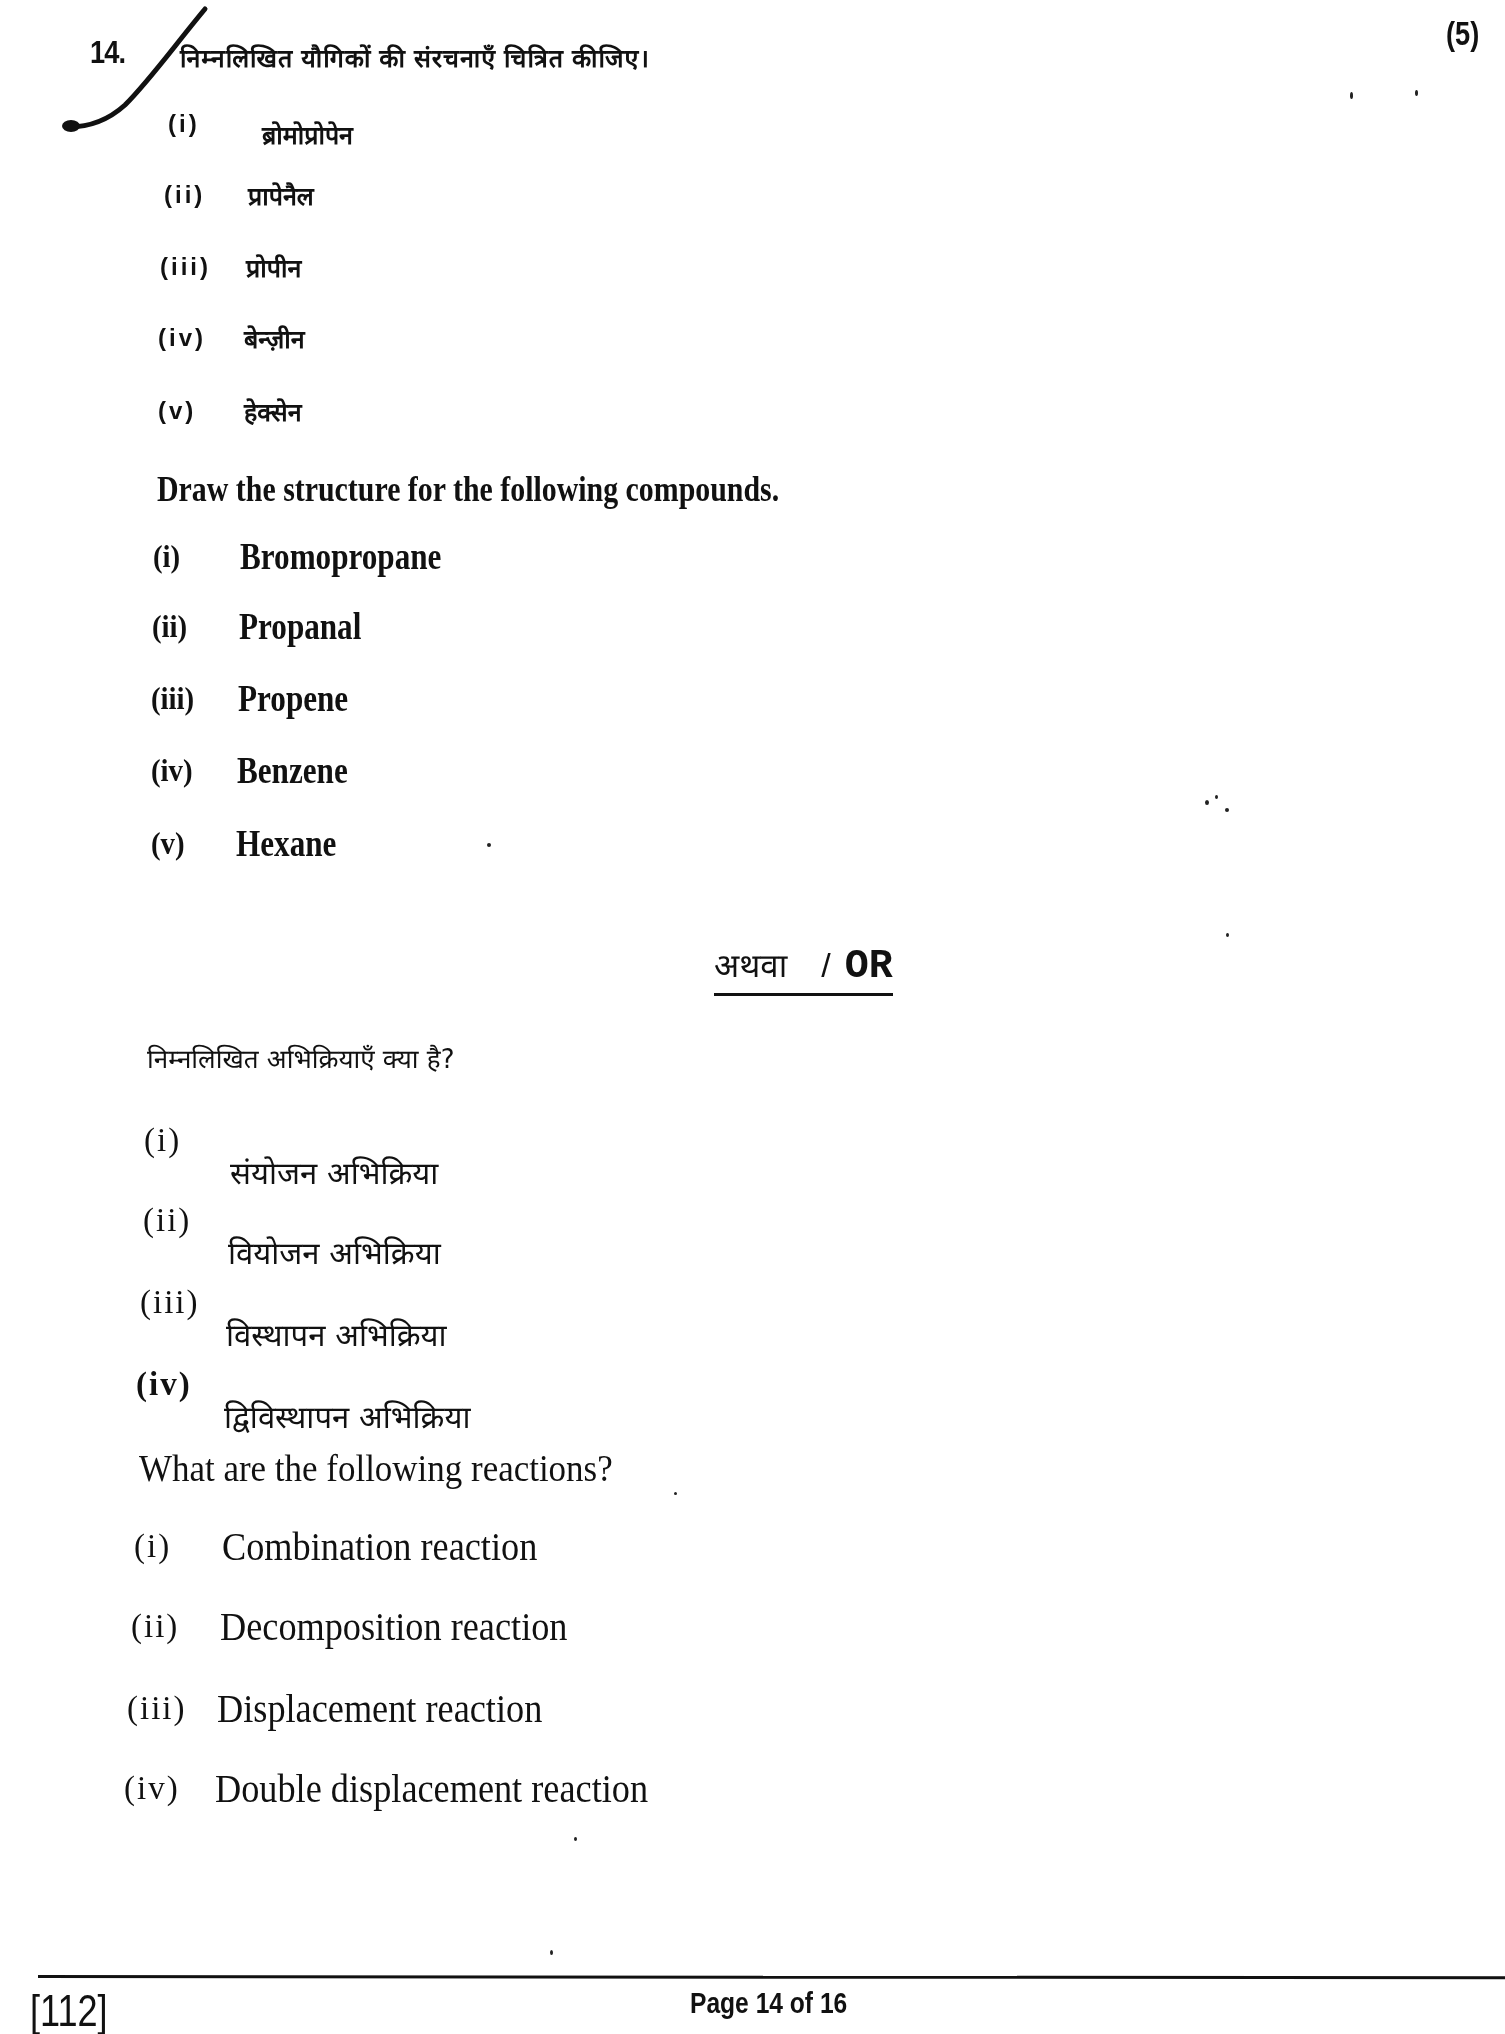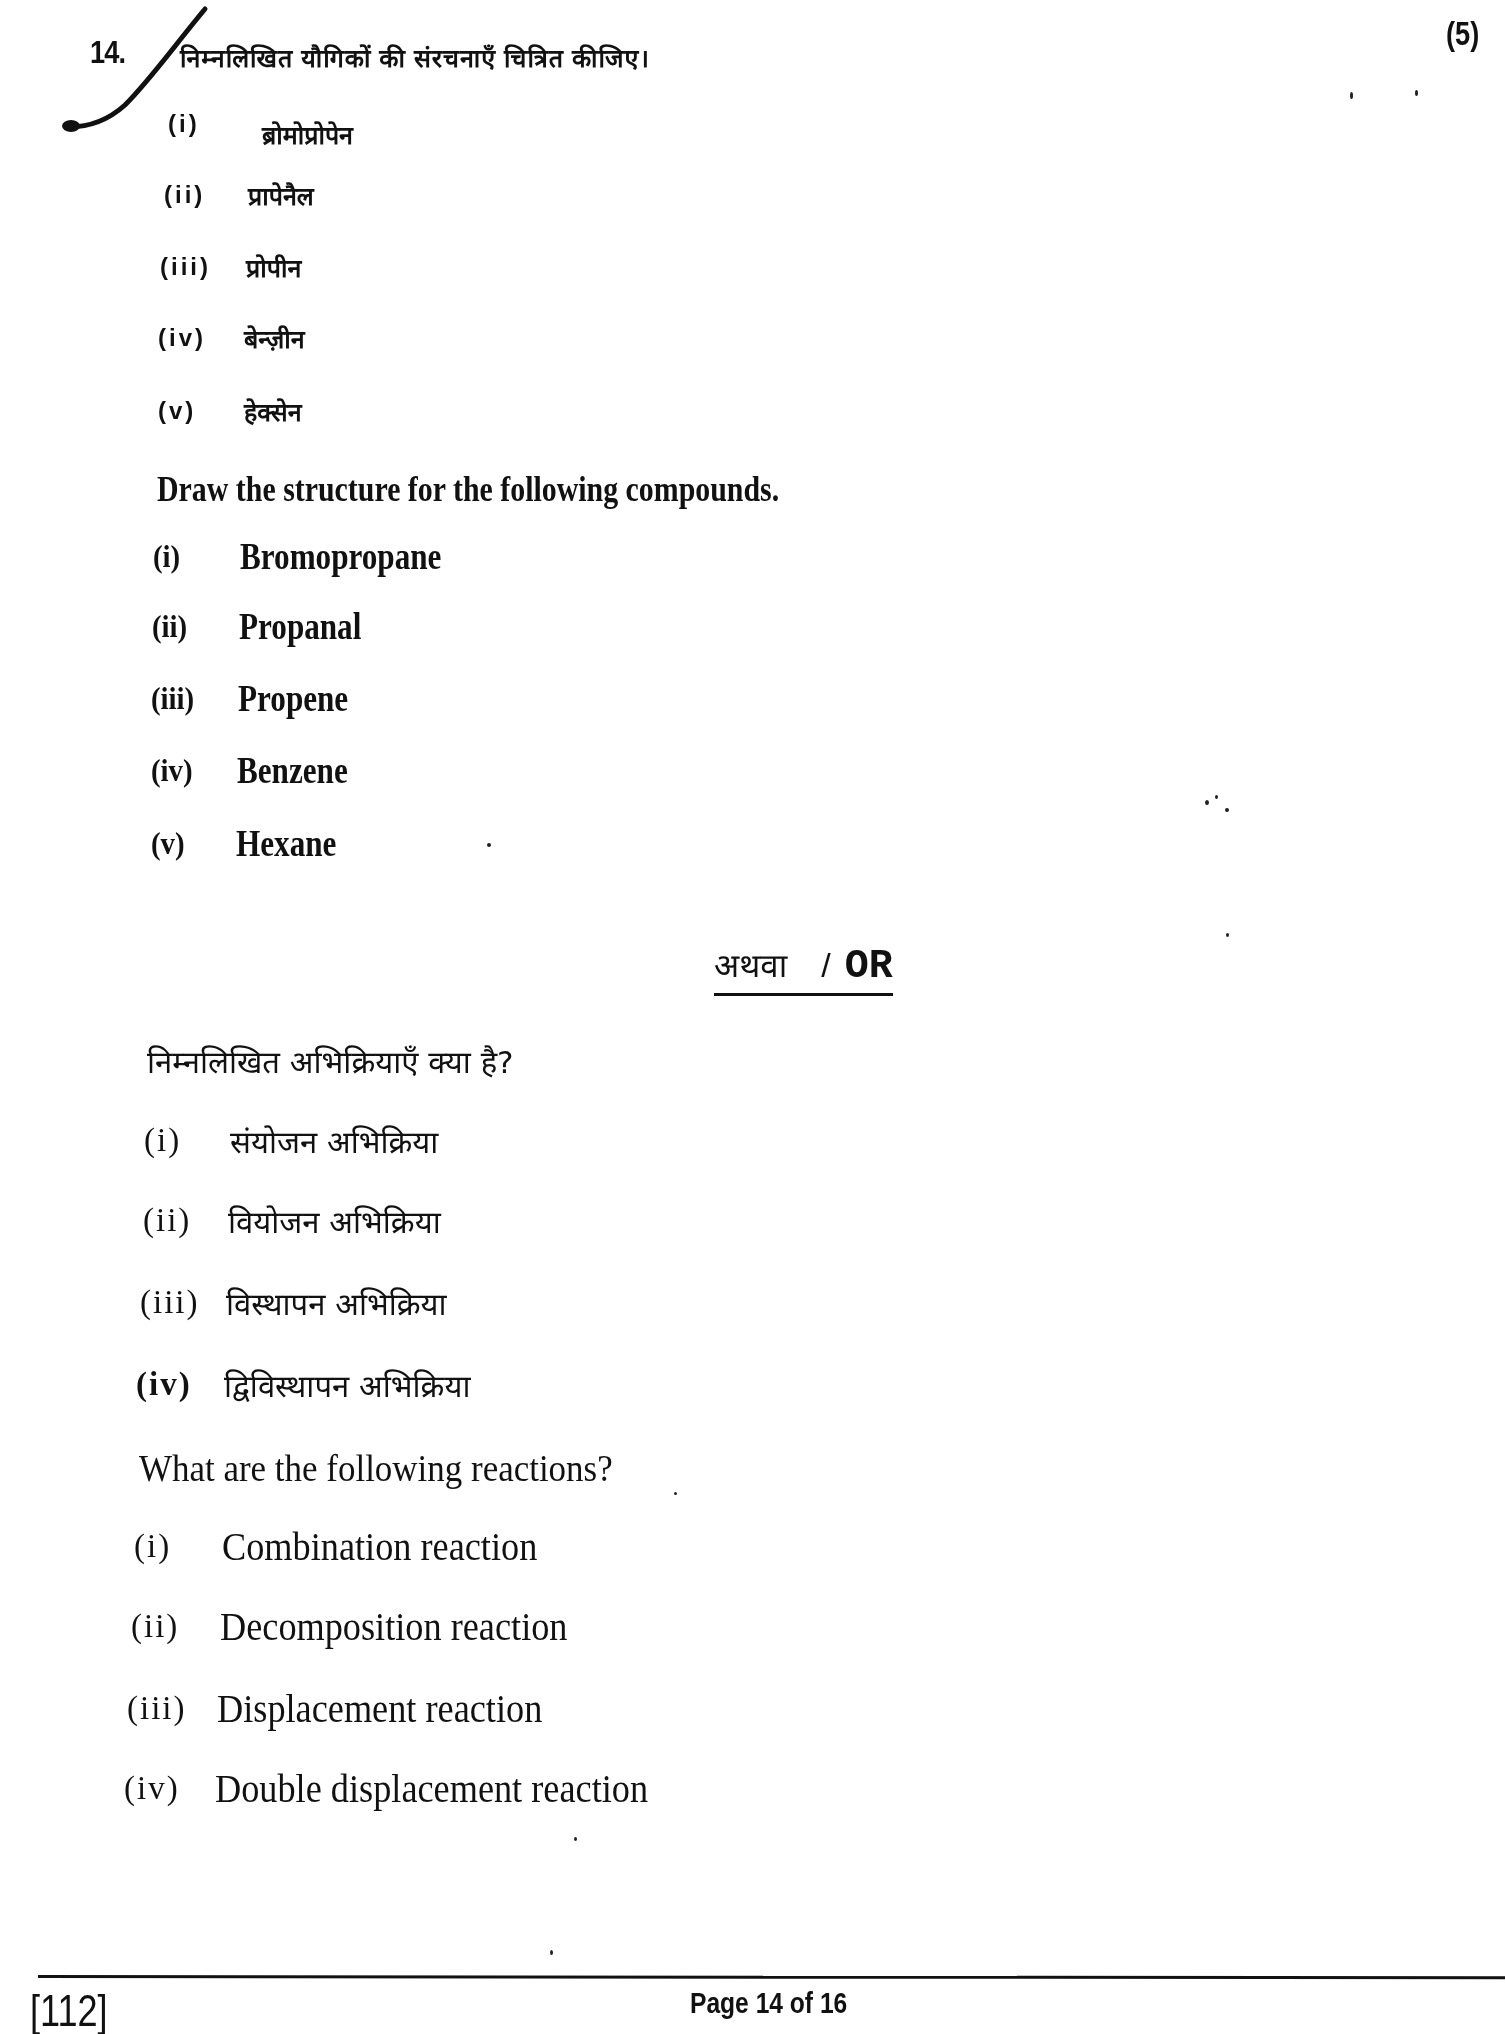--- a/index.html
+++ b/index.html
@@ -111,30 +111,31 @@
     .or-en {
       font-family: Liberation Mono, monospace;
       font-weight: bold;
       font-size: 40px;
     }
 
     
     .hi-q {
       left: 147px; top: 1040px;
       font-family: "DejaVu Sans", sans-serif;
-      font-size: 31px;
+      font-size: 26px;
     }
     .rx-label {
       font-family: "Liberation Serif", serif;
       font-size: 33px;
       letter-spacing: 2px;
     }
     .rx-hi-text {
       font-family: "DejaVu Sans", sans-serif;
       font-size: 31px;
+      margin-top: 31px;
     }
     .en-q {
       left: 139px; top: 1446px;
       font-family: "Liberation Serif", serif;
       font-size: 38px;
       transform: scaleX(0.92);
       transform-origin: left center;
     }
     .rx-en-text {
       font-family: "Liberation Serif", serif;

